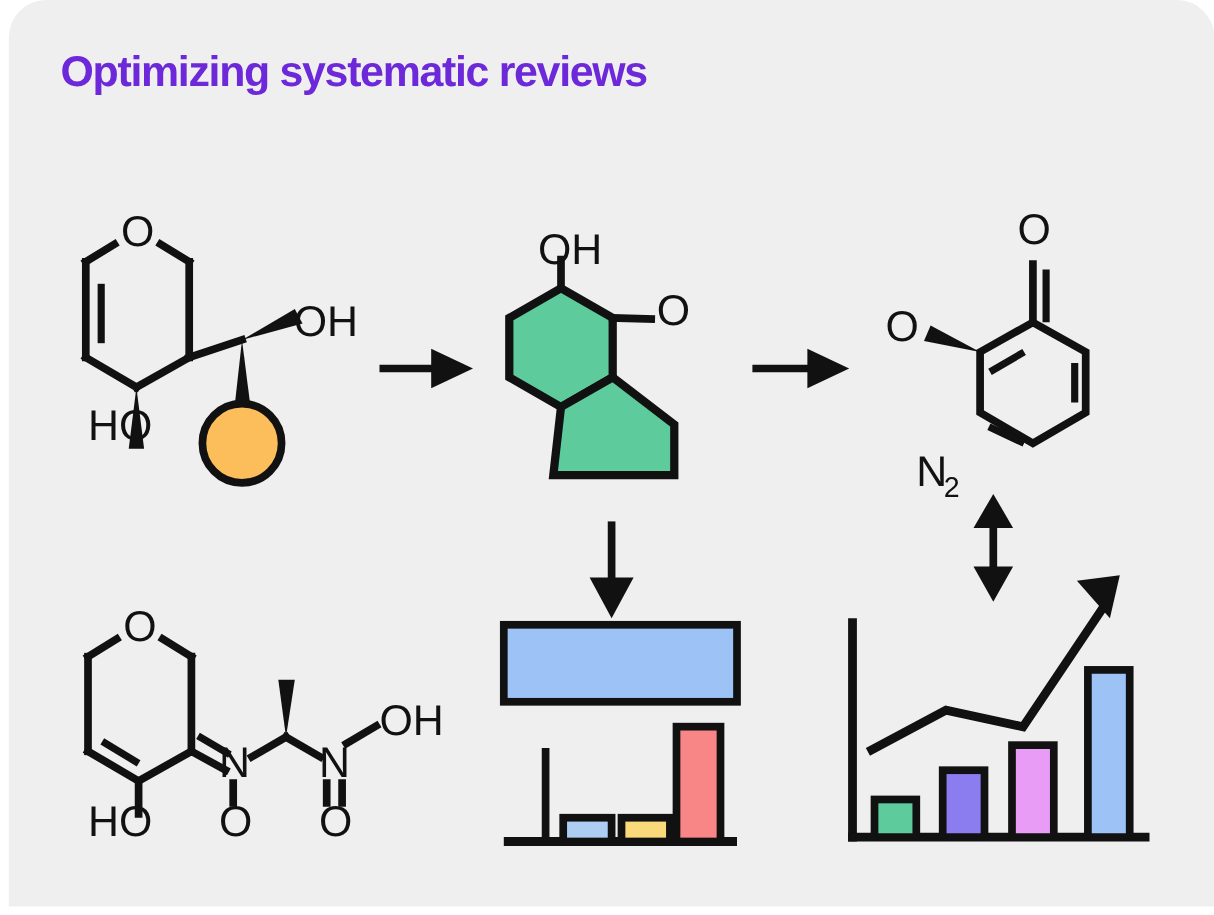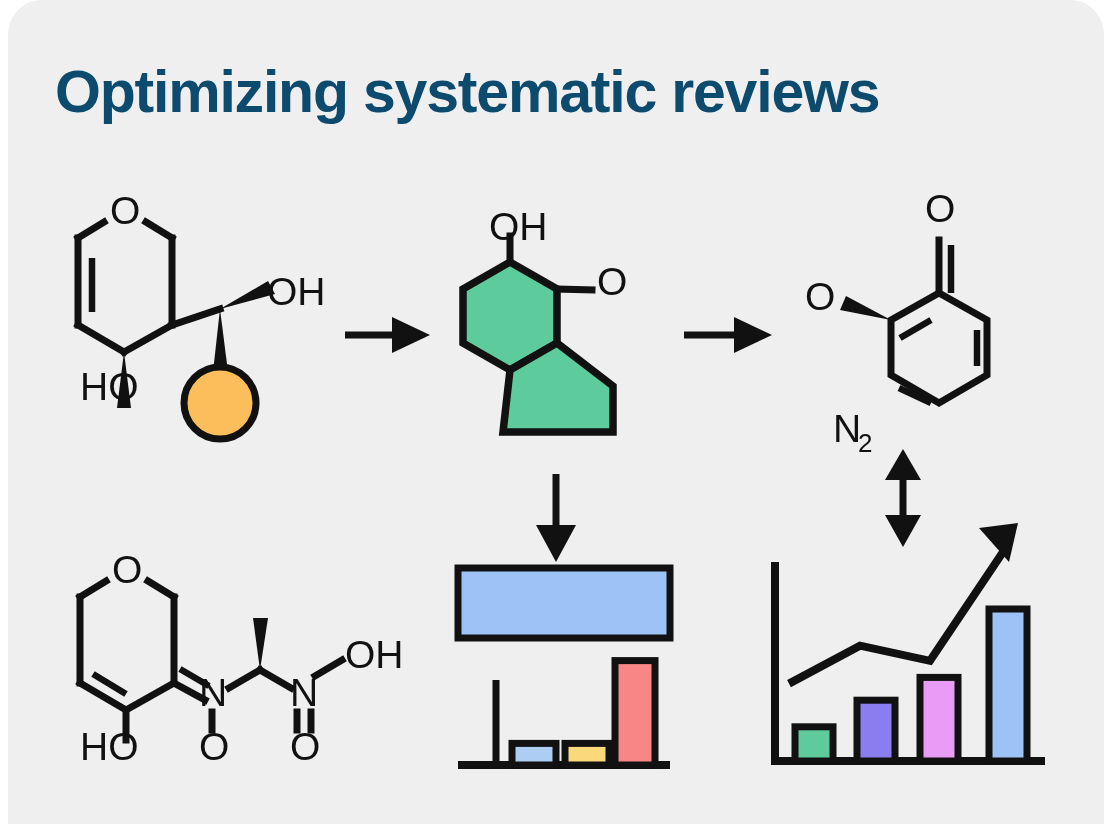--- a/index.html
+++ b/index.html
@@ -19,26 +19,26 @@
     top: 0px;
     width: 1096px;
     height: 824px;
     background: #efefef;
     border-radius: 34px 34px 0 0;
     overflow: hidden;
   }
   #title {
     position: absolute;
     left: 55px;
-    top: 58px;
-    font-family: "Liberation Sans", sans-serif;
-    font-size: 59px;
+    top: 44px;
+    font-family: "Liberation Sans", sans-serif;
+    font-size: 39px;
     font-weight: bold;
     letter-spacing: -1.2px;
-    color: #0c4a6e;
+    color: #6d28d9;
     white-space: nowrap;
   }
   svg.figure {
     position: absolute;
     left: 0;
     top: 0;
     width: 1104px;
     height: 832px;
   }
   .atom {

